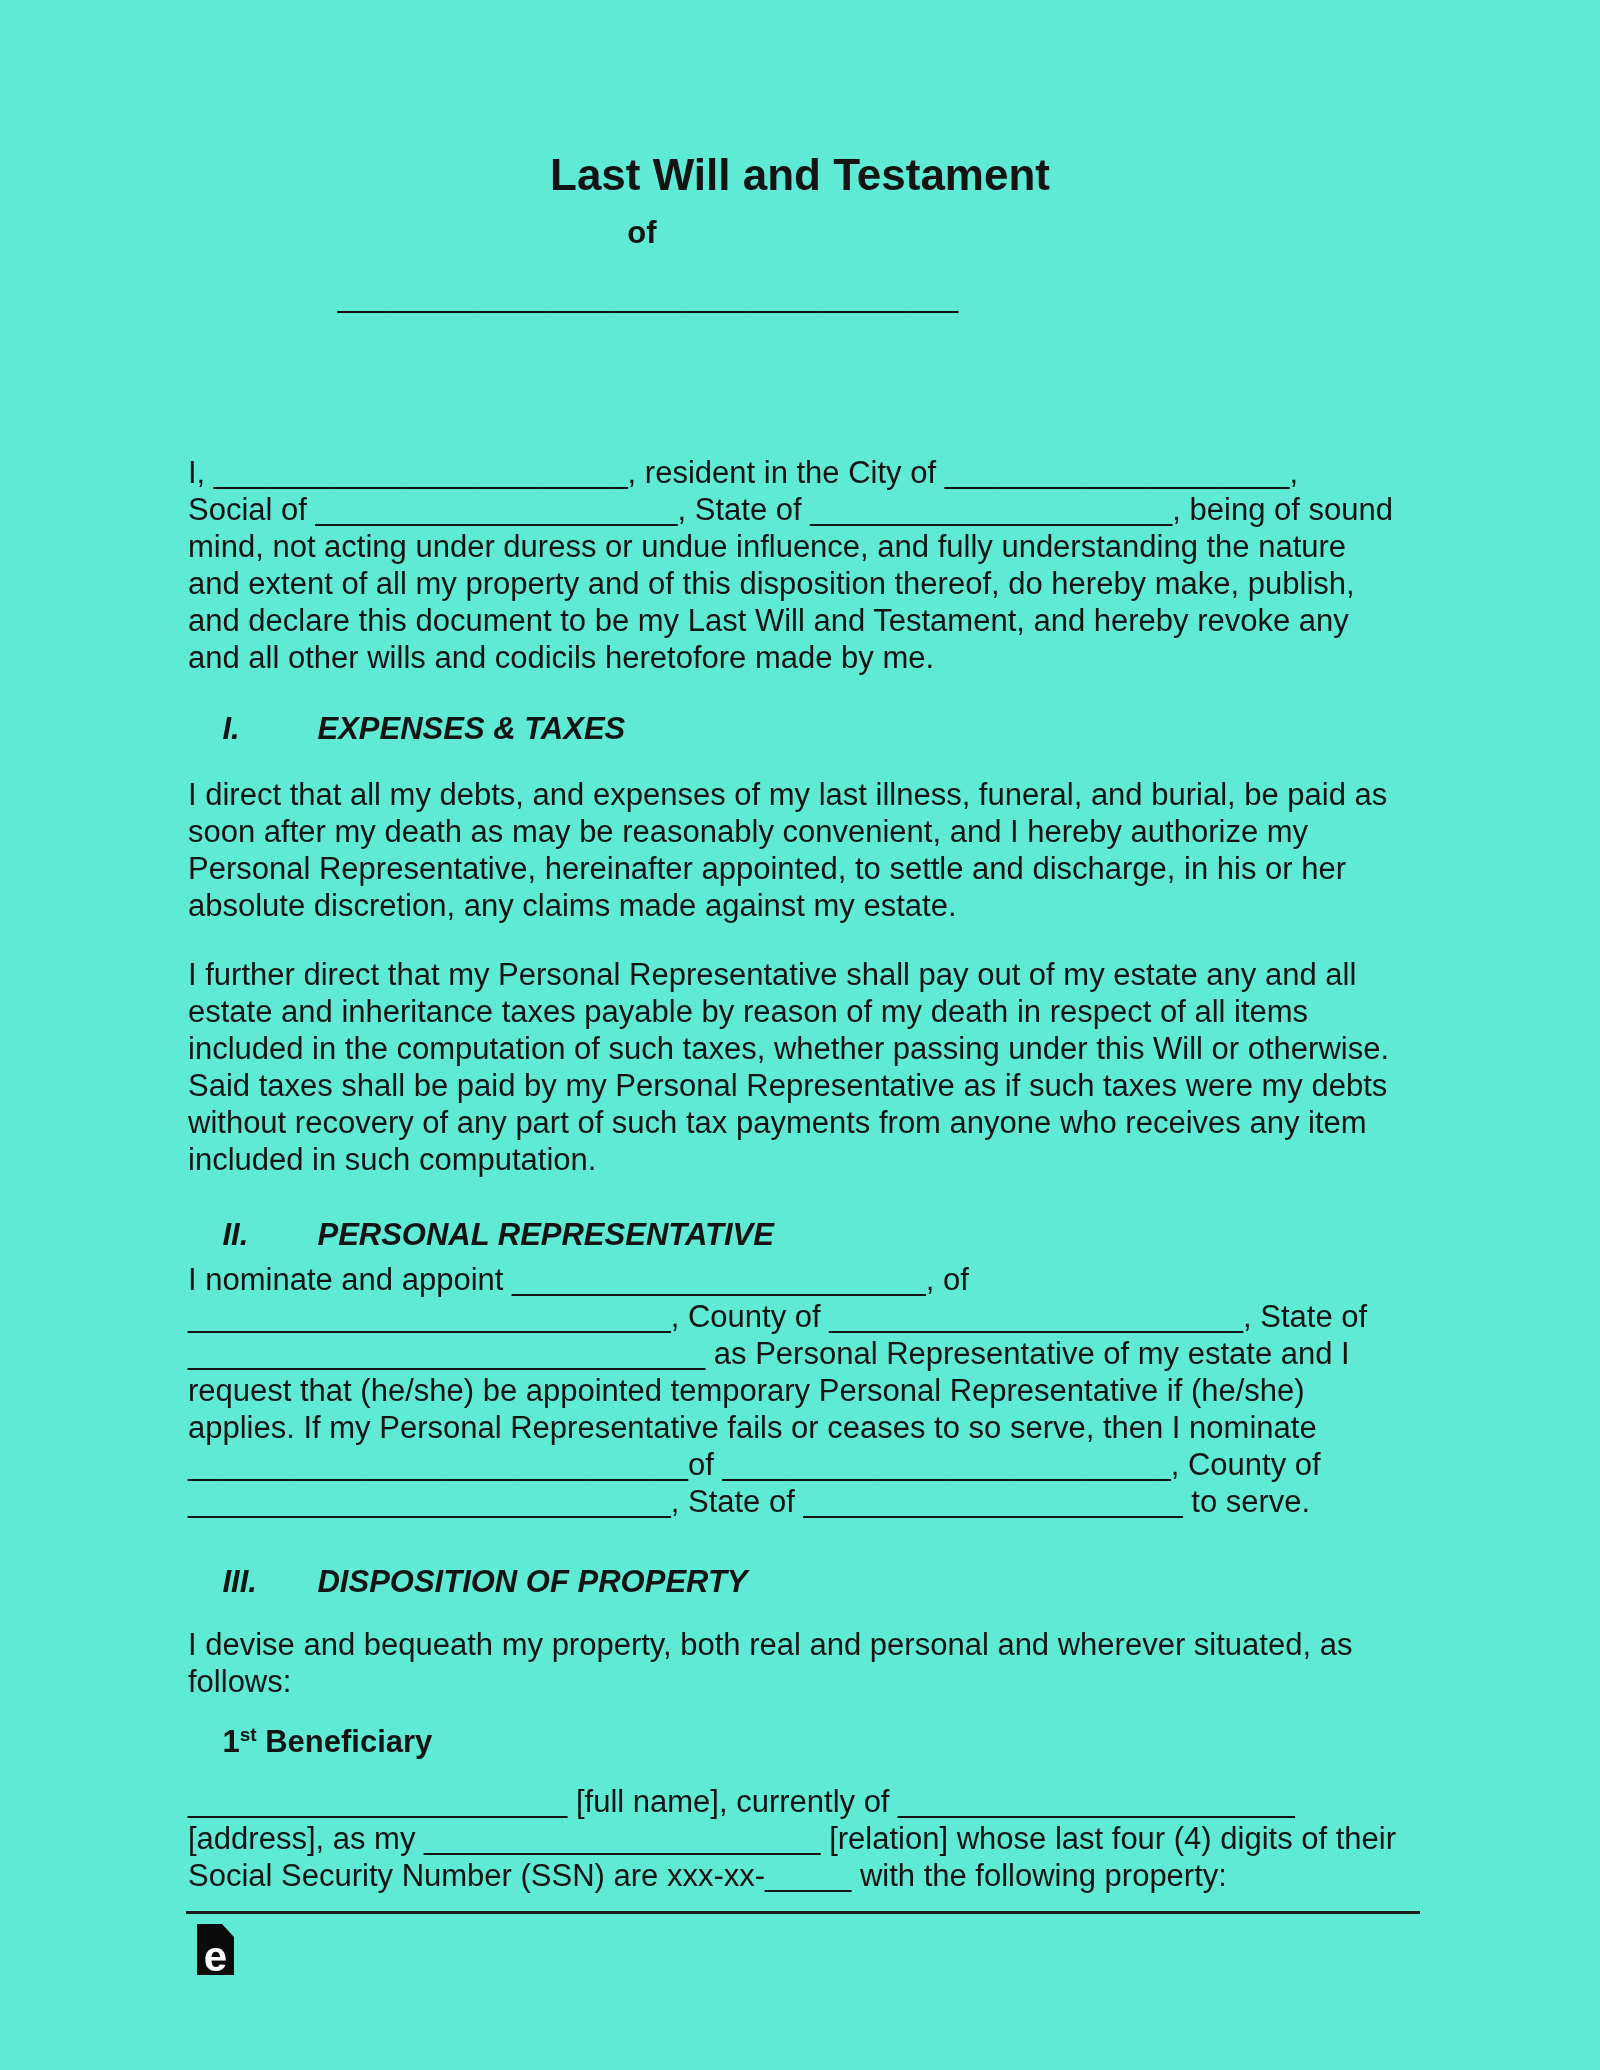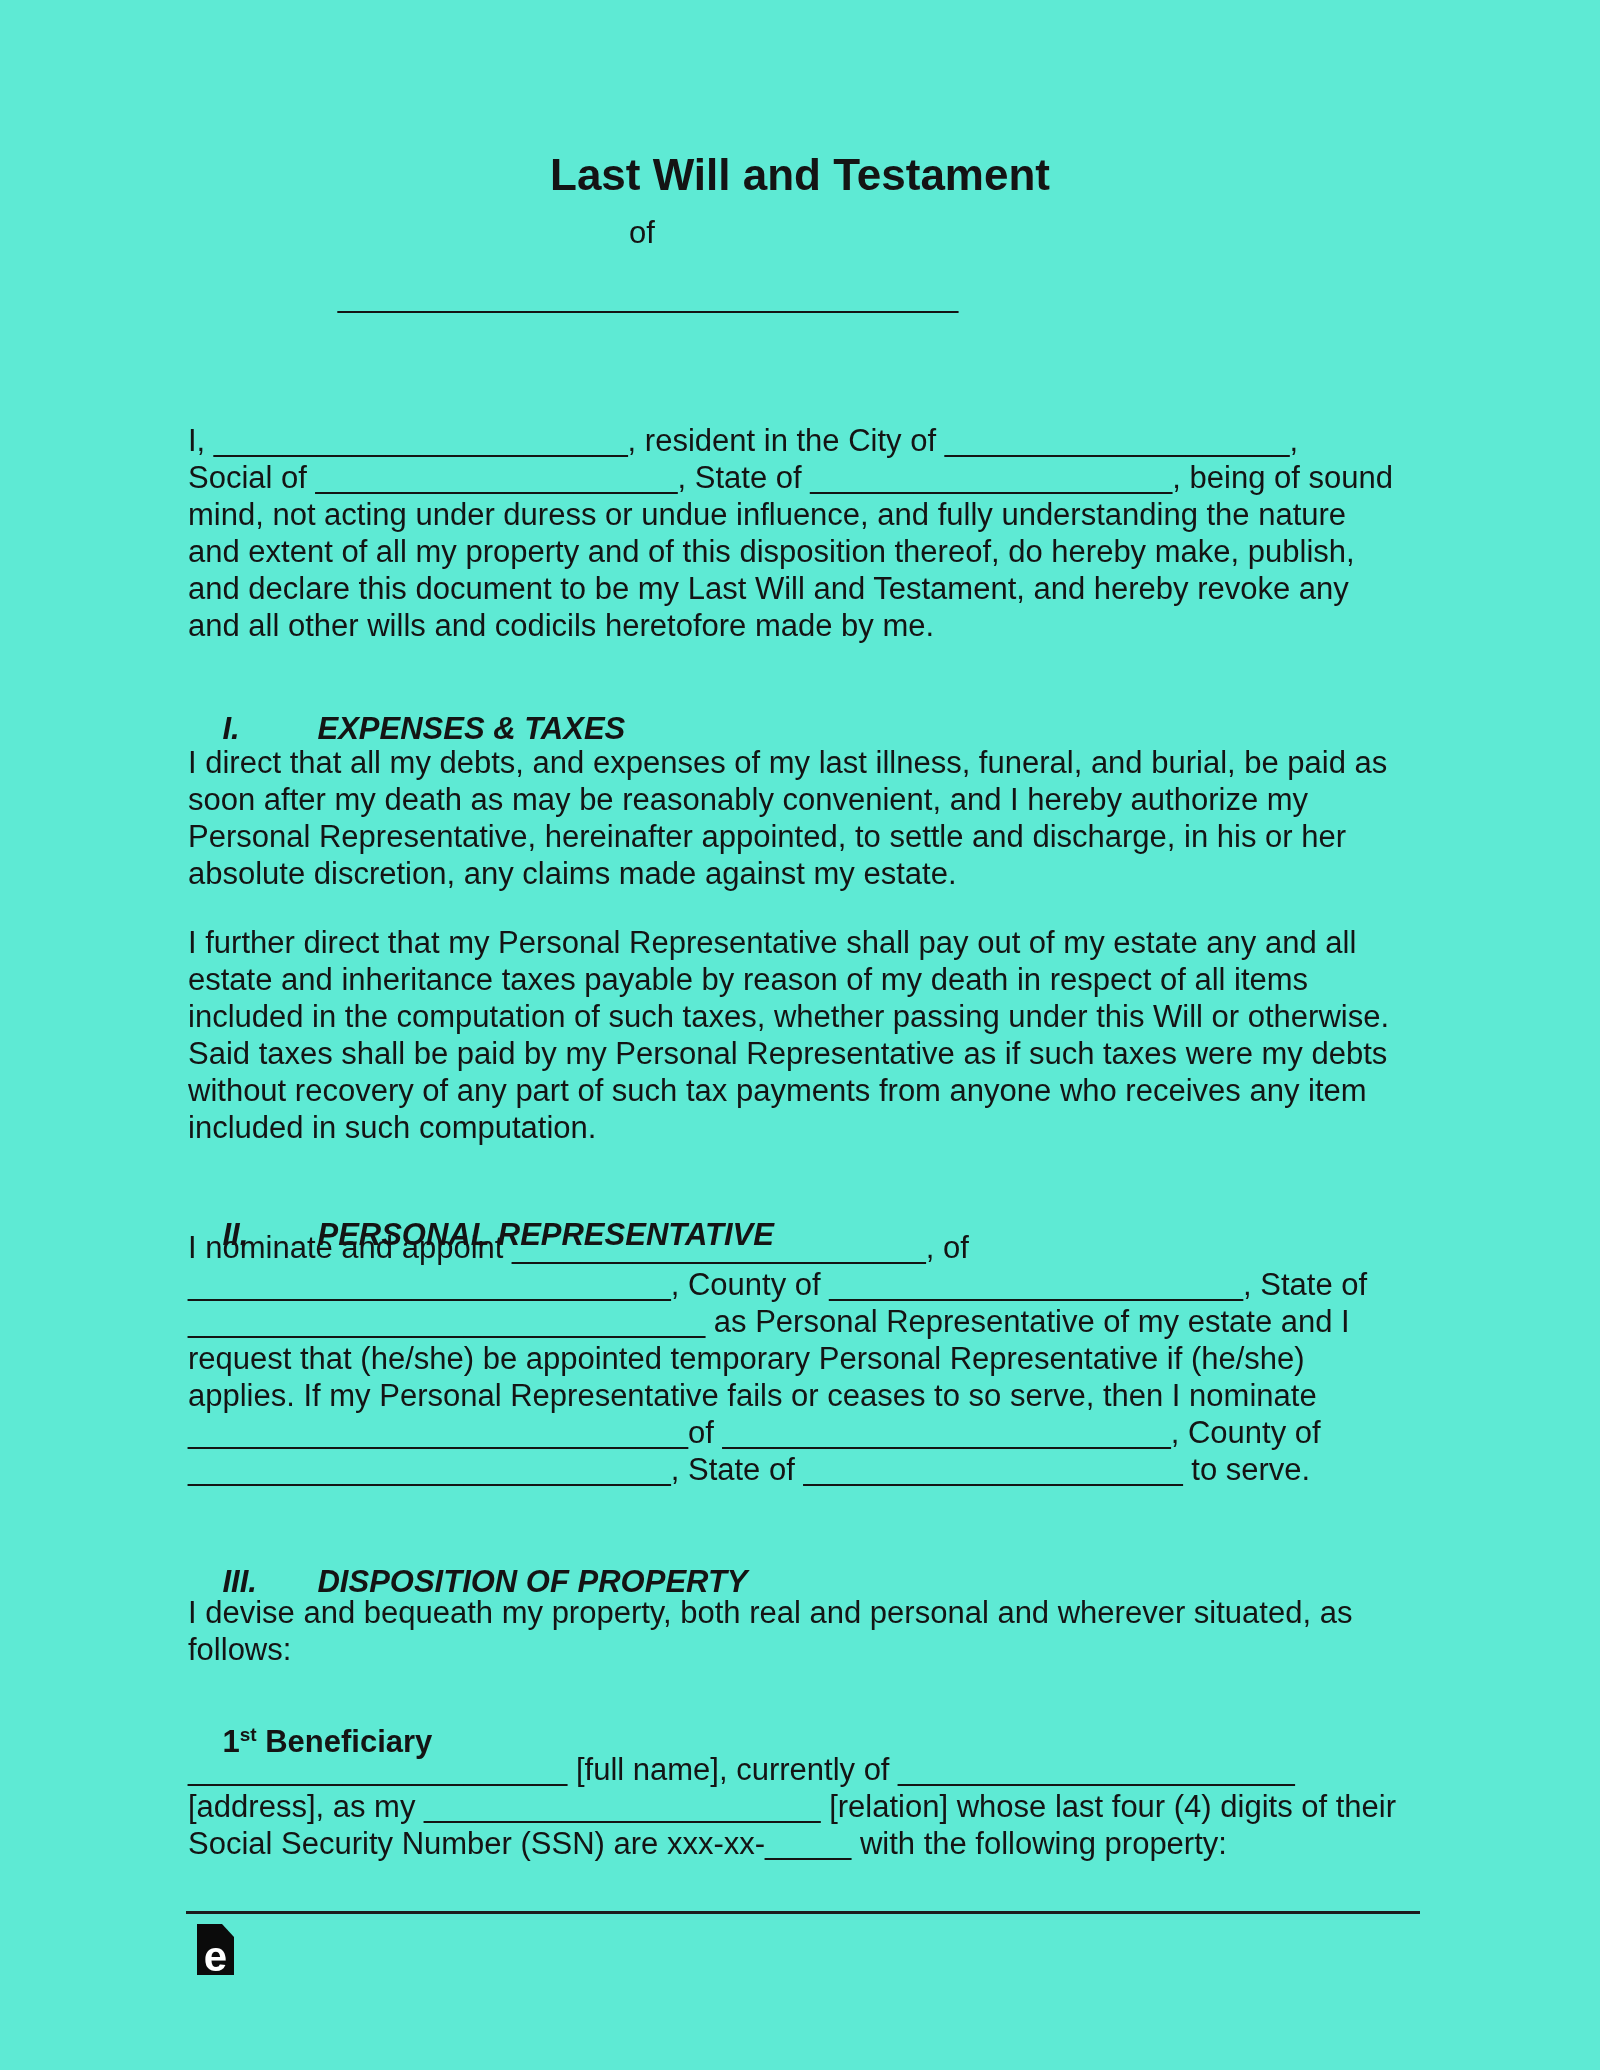--- a/index.html
+++ b/index.html
@@ -8,27 +8,27 @@
     width:1600px; height:2070px; position:relative; overflow:hidden;
     font-family:"Liberation Sans", sans-serif; color:#141414;
   }
   .page { position:absolute; inset:0; background:#5eead4; }
   .doc-title {
     position:absolute; top:150px; left:0; width:1600px; text-align:center;
     font-size:44px; font-weight:bold; line-height:50px;
   }
   .doc-subtitle {
     position:absolute; top:214px; left:0; width:1284px; text-align:center;
-    font-size:31px; font-weight:normal; line-height:37px;
+    font-size:31px; font-weight:bold; line-height:37px;
   }
   .name-blank {
     position:absolute; top:278px; left:0; width:1296px; text-align:center;
     font-size:31px; line-height:37px; white-space:pre;
   }
-  .block { position:absolute; left:188px; width:1290px; }
+  .block { position:absolute; left:188px; width:1290px;margin-top:32px; }
   .line { white-space:pre; font-size:31px; line-height:37px; }
   .heading { position:absolute; left:188px; font-size:31px; line-height:37px;
     font-weight:bold; white-space:pre;font-style:italic; }
   .h-num { display:inline-block; width:95px; }
   .ben-head { position:absolute; left:188px; font-size:31px; line-height:37px;
     font-weight:bold; white-space:pre; }
   .ben-head sup { font-size:19px; line-height:0; vertical-align:super; }
   .footer-rule {
     position:absolute; left:186px; top:1911px; width:1234px; height:0;
     border-top:3px solid #1c1c1c;

